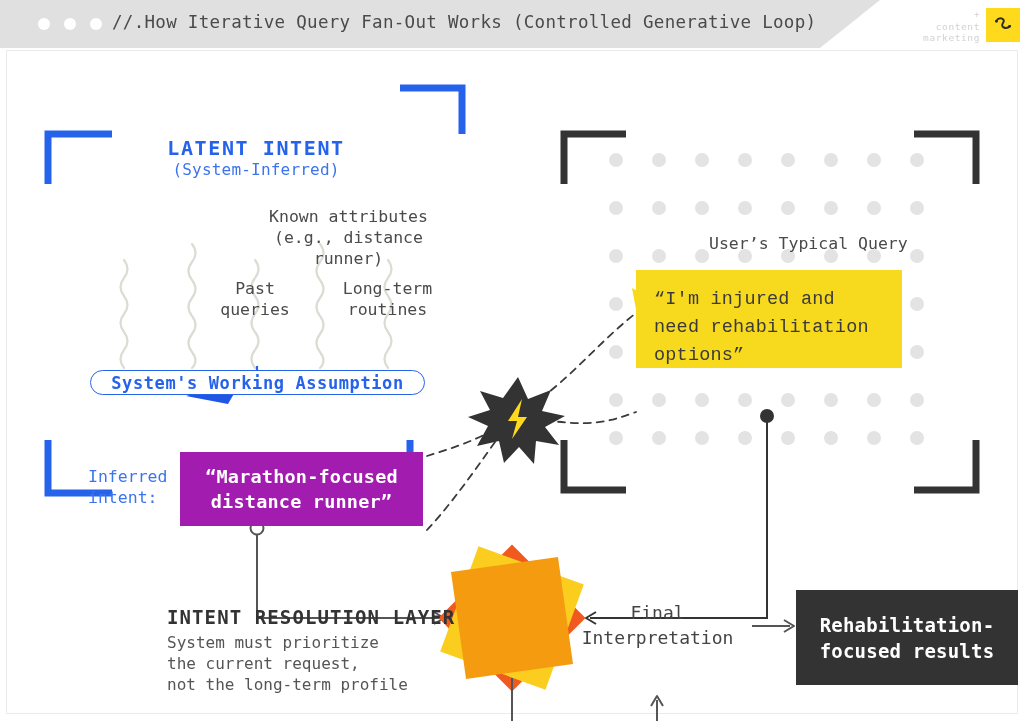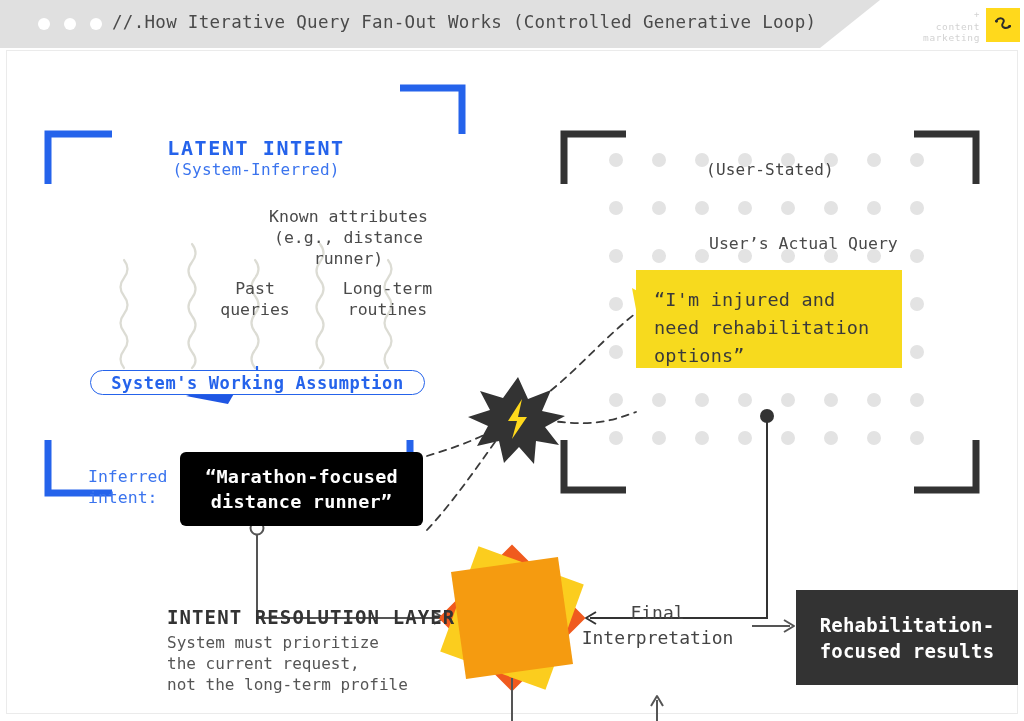--- a/index.html
+++ b/index.html
@@ -145,48 +145,48 @@
 
   .inferred-label {
     font-size: 16.5px;
     line-height: 21px;
     color: #3b74ee;
     white-space: nowrap;
   }
 
   .blue-box {
     position: absolute;
-    background: #000000;
+    background: #a21caf;
     color: #ffffff;
     font-size: 18.5px;
     font-weight: bold;
     line-height: 25px;
     letter-spacing: 0.2px;
     display: flex;
     align-items: center;
     justify-content: center;
     text-align: center;
-    border-radius: 6px;
   }
 
   .query-caption {
     font-size: 16.5px;
     color: #4a4a4a;
     white-space: nowrap;
   }
 
   .yellow-box {
     position: absolute;
     background: #f7da1e;
     color: #3a3a3a;
     font-size: 18.5px;
     line-height: 28px;
     letter-spacing: 0.2px;
     padding: 16px 18px;
     box-sizing: border-box;
+    font-family: Liberation Mono, monospace;
   }
 
   .irl-title {
     font-size: 19px;
     font-weight: bold;
     letter-spacing: 1.1px;
     color: #333333;
     white-space: nowrap;
   }
   .irl-body {
@@ -402,23 +402,22 @@
 routines</div>
 
     <div class="assumption-pill" style="left:90px; top:322px; width:335px; height:25px;">System's Working Assumption</div>
 
     <div class="abs inferred-label" style="left:88px; top:418px; white-space:pre-line;">Inferred
 intent:</div>
 
     <div class="blue-box" style="left:180px; top:404px; width:243px; height:74px; white-space:pre-line;">“Marathon-focused
 distance runner”</div>
 
-    <div class="abs panel-sub explicit-sub" style="left:564px; top:112px; width:412px;">(User-Stated)</div>
-
-    <div class="abs query-caption" style="left:709px; top:186px;">User’s Actual Query</div>
+
+    <div class="abs query-caption" style="left:709px; top:186px;">User’s Typical Query</div>
 
     <div class="yellow-box" style="left:636px; top:222px; width:266px; height:98px; white-space:pre-line;">“I'm injured and
 need rehabilitation
 options”</div>
 
     <div class="abs irl-title" style="left:167px; top:558px;">INTENT RESOLUTION LAYER</div>
     <div class="abs irl-body" style="left:167px; top:584px;">System must prioritize
 the current request,
 not the long-term profile</div>
 

